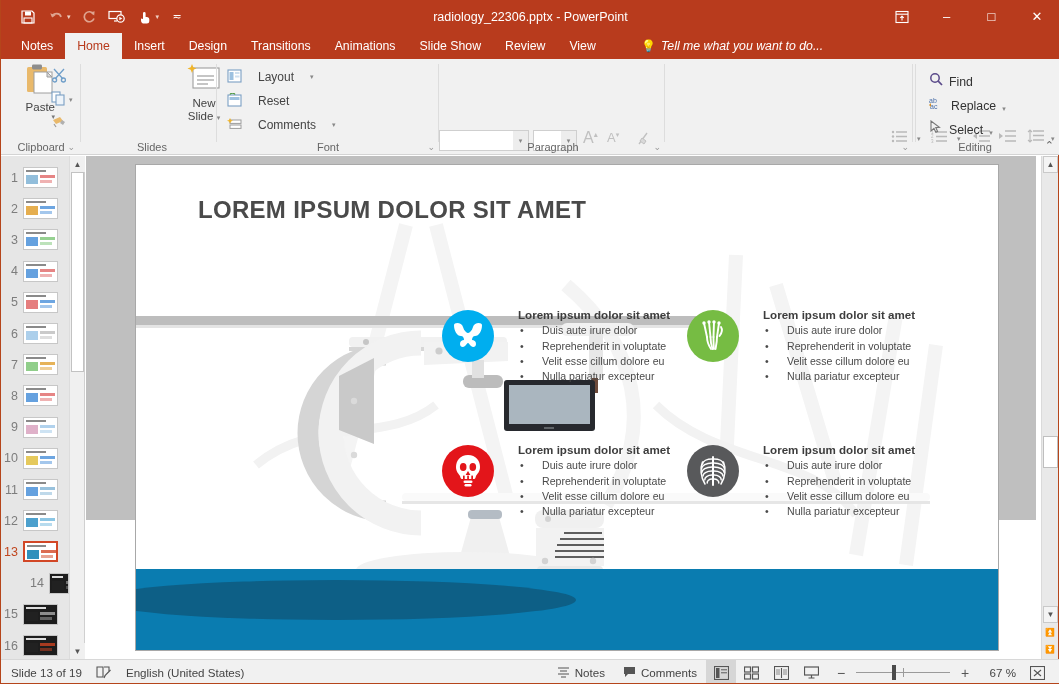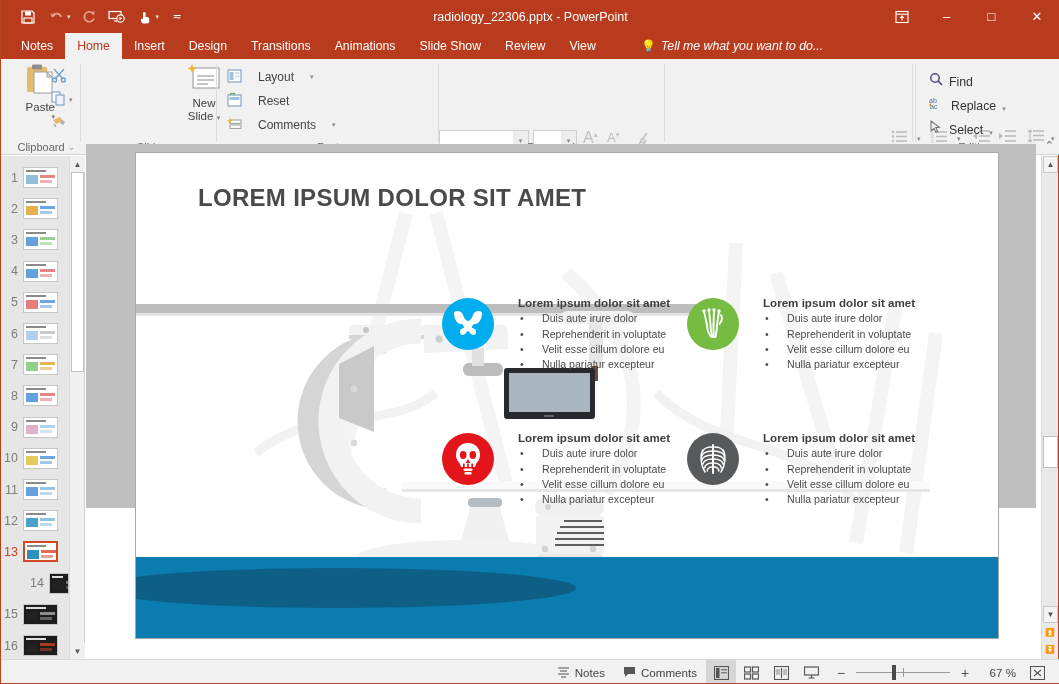--- a/index.html
+++ b/index.html
@@ -116,21 +116,21 @@
     width:35px; height:21px; background:#fff; border:1px solid #c7c7c7; position:relative; overflow:hidden;
   }
   .thumb-row.sel .thumb-num { color:#c0461f; }
   .thumb-row.sel .thumb-box { border:2px solid #d24726; }
   .tp-scroll { position:absolute; right:0; top:0; width:15px; height:503px; background:#f0f0f0; border-left:1px solid #dcdcdc; }
   .tp-thumb { position:absolute; left:1px; top:16px; width:13px; height:200px; background:#fff; border:1px solid #c2c2c2; }
   .tp-arrow { position:absolute; left:0; width:15px; height:16px; display:flex; align-items:center; justify-content:center; font-size:8px; color:#555; background:#f0f0f0; }
 
   
   .canvas {
-    position:absolute; left:85px; top:144px; width:950px; height:364px;
+    position:absolute; left:85px; top:156px; width:950px; height:364px;
     background:#bfbfbf;
   }
   .slide {
     position:absolute; left:50px; top:9px; width:862px; height:485px;
     background:#ffffff; overflow:hidden; box-shadow:0 0 0 1px #a8a8a8;
   }
   .slide-title {
     position:absolute; left:62px; top:31px;
     font-size:24px; font-weight:bold; color:#4a4a4a; letter-spacing:.3px;
     font-family:"Liberation Sans", sans-serif;
@@ -830,20 +830,31 @@
 
   <div class="vscroll">
     <div class="vs-arrow" style="top:0;">▲</div>
     <div class="vs-thumb"></div>
     <div class="vs-arrow" style="bottom:36px;">▼</div>
     <div class="vs-mini" style="bottom:18px;">⏫</div>
     <div class="vs-mini" style="bottom:1px;">⏬</div>
   </div>
 
   <div class="statusbar">
+    <div class="sb-left">
+      <span>Slide 13 of 19</span>
+      <span>
+        <svg width="16" height="14" viewBox="0 0 16 14">
+            <path d="M1 2 h6 v10 h-6z" fill="none" stroke="#555" stroke-width="1.1"></path>
+            <path d="M8 2 h5 v4" fill="none" stroke="#555" stroke-width="1.1"></path>
+            <path d="M14.5 5 L9.5 10 L8 13 L9 10.5z" fill="none" stroke="#555" stroke-width="1.1"></path>
+          </svg>
+      </span>
+      <span>English (United States)</span>
+    </div>
     <div class="sb-right">
       <div class="sb-item">
         <span><svg width="13" height="12" viewBox="0 0 13 12">
               <path d="M1 2h11M3 5h7M1 8h11M4 11h5" stroke="#555" stroke-width="1.2"></path>
             </svg></span>
         <span>Notes</span>
       </div>
       <div class="sb-item">
         <span><svg width="13" height="12" viewBox="0 0 13 12">
               <path d="M1 1h11v7H5l-3 3V8H1z" fill="#555"></path>

